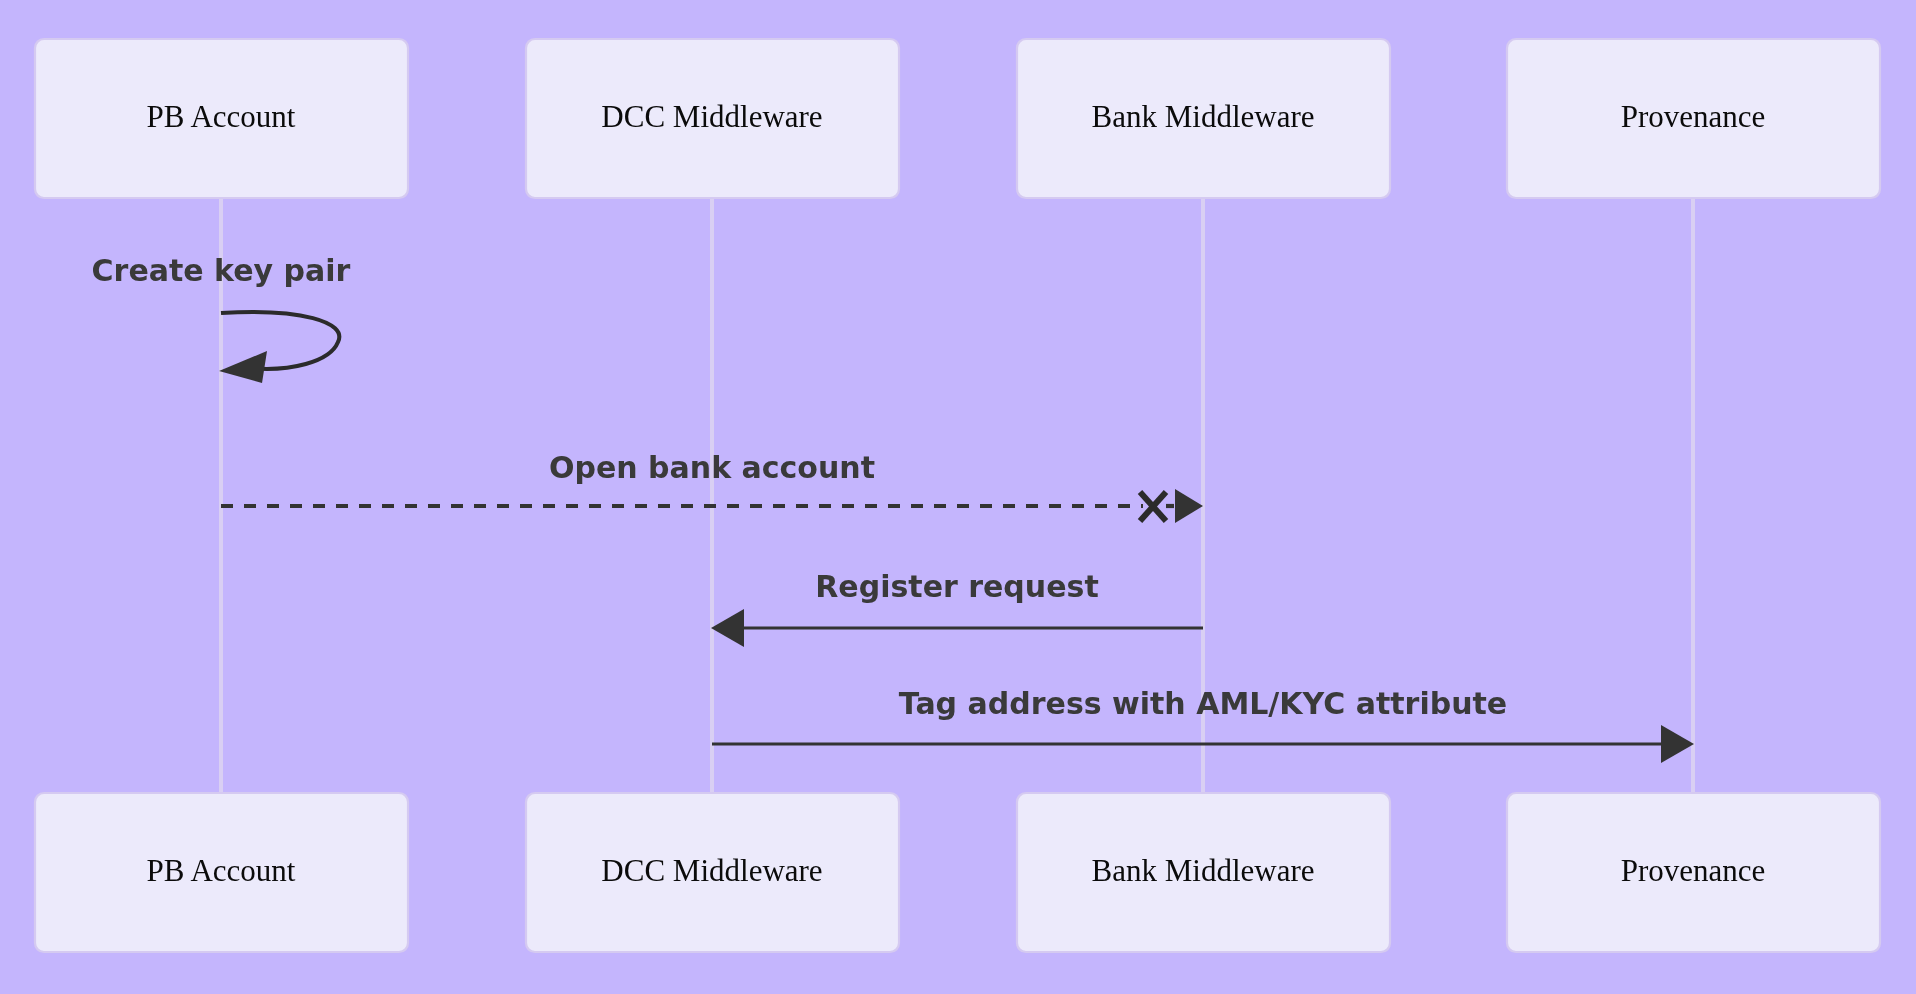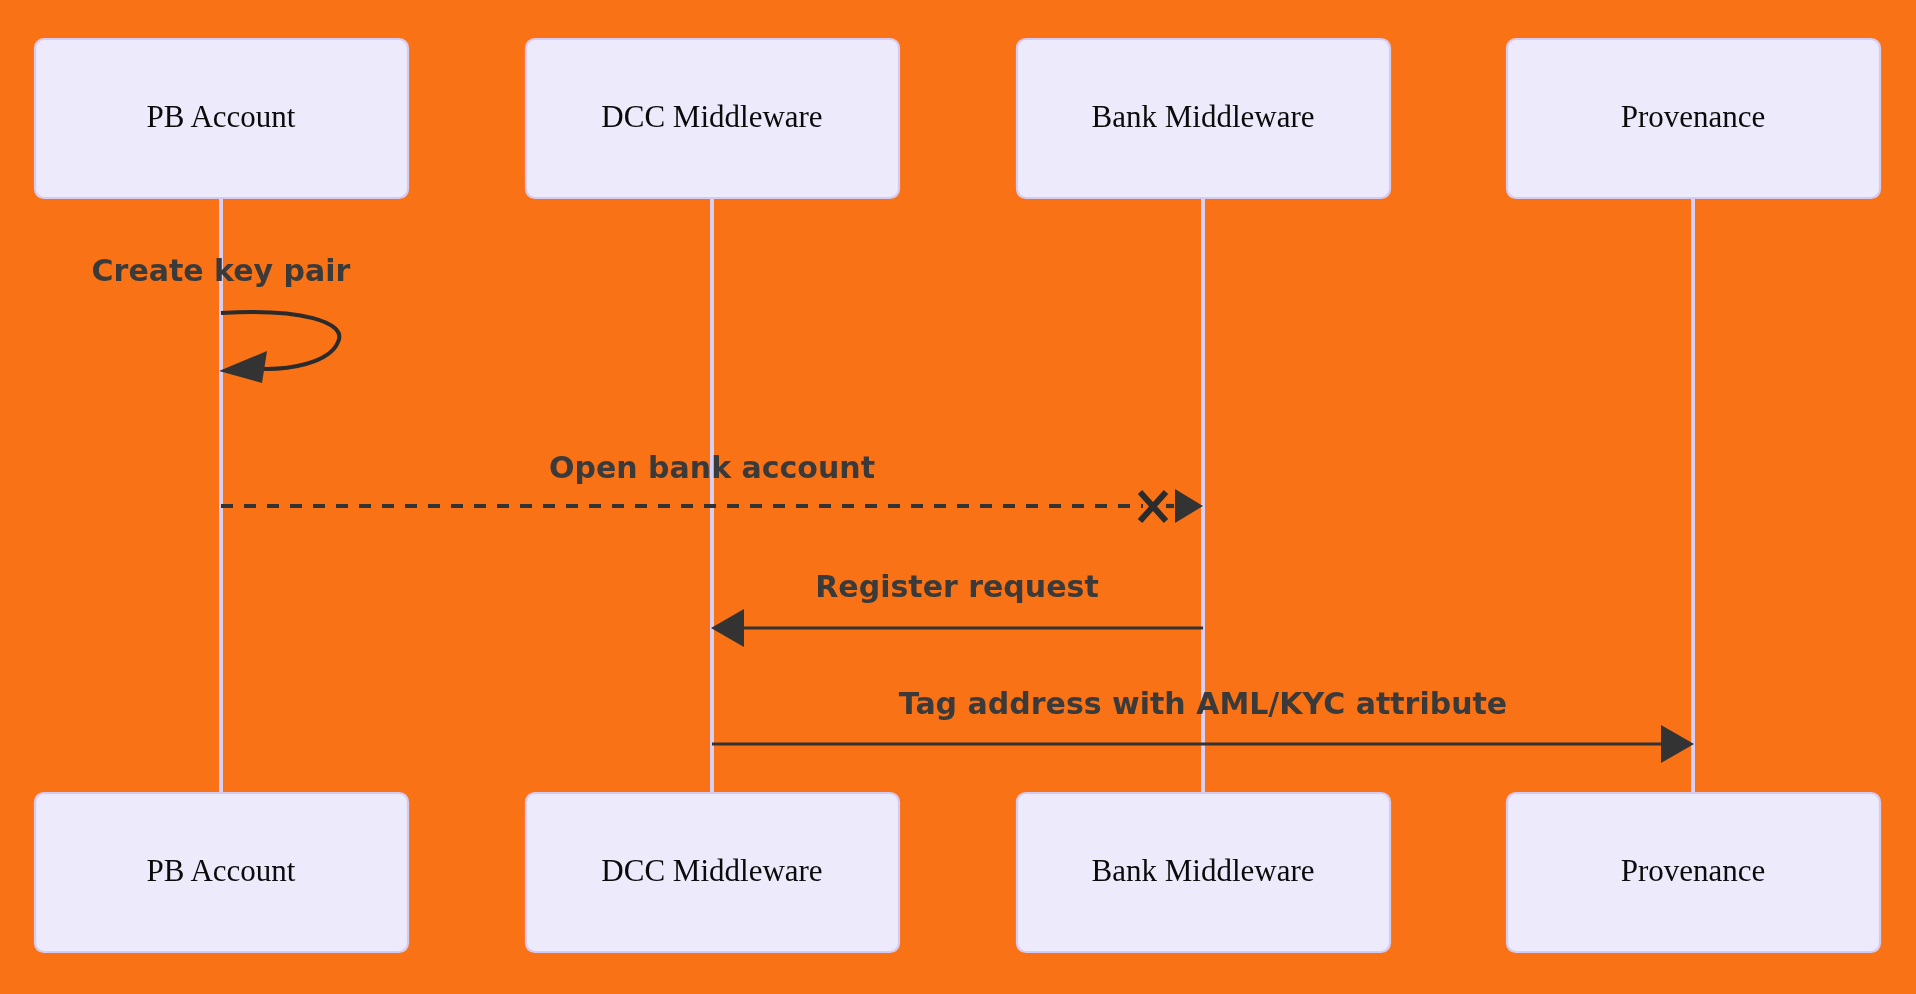--- a/index.html
+++ b/index.html
@@ -7,21 +7,21 @@
     padding: 0;
     background: #ffffff;
   }
   body {
     font-family: "Liberation Sans", sans-serif;
   }
   #diagram-root {
     position: relative;
     width: 1916px;
     height: 994px;
-    background: #f97316;
+    background: #c4b5fd;
     overflow: hidden;
   }
   #diagram-svg {
     position: absolute;
     top: 0;
     left: 0;
     width: 1916px;
     height: 994px;
     display: block;
   }

